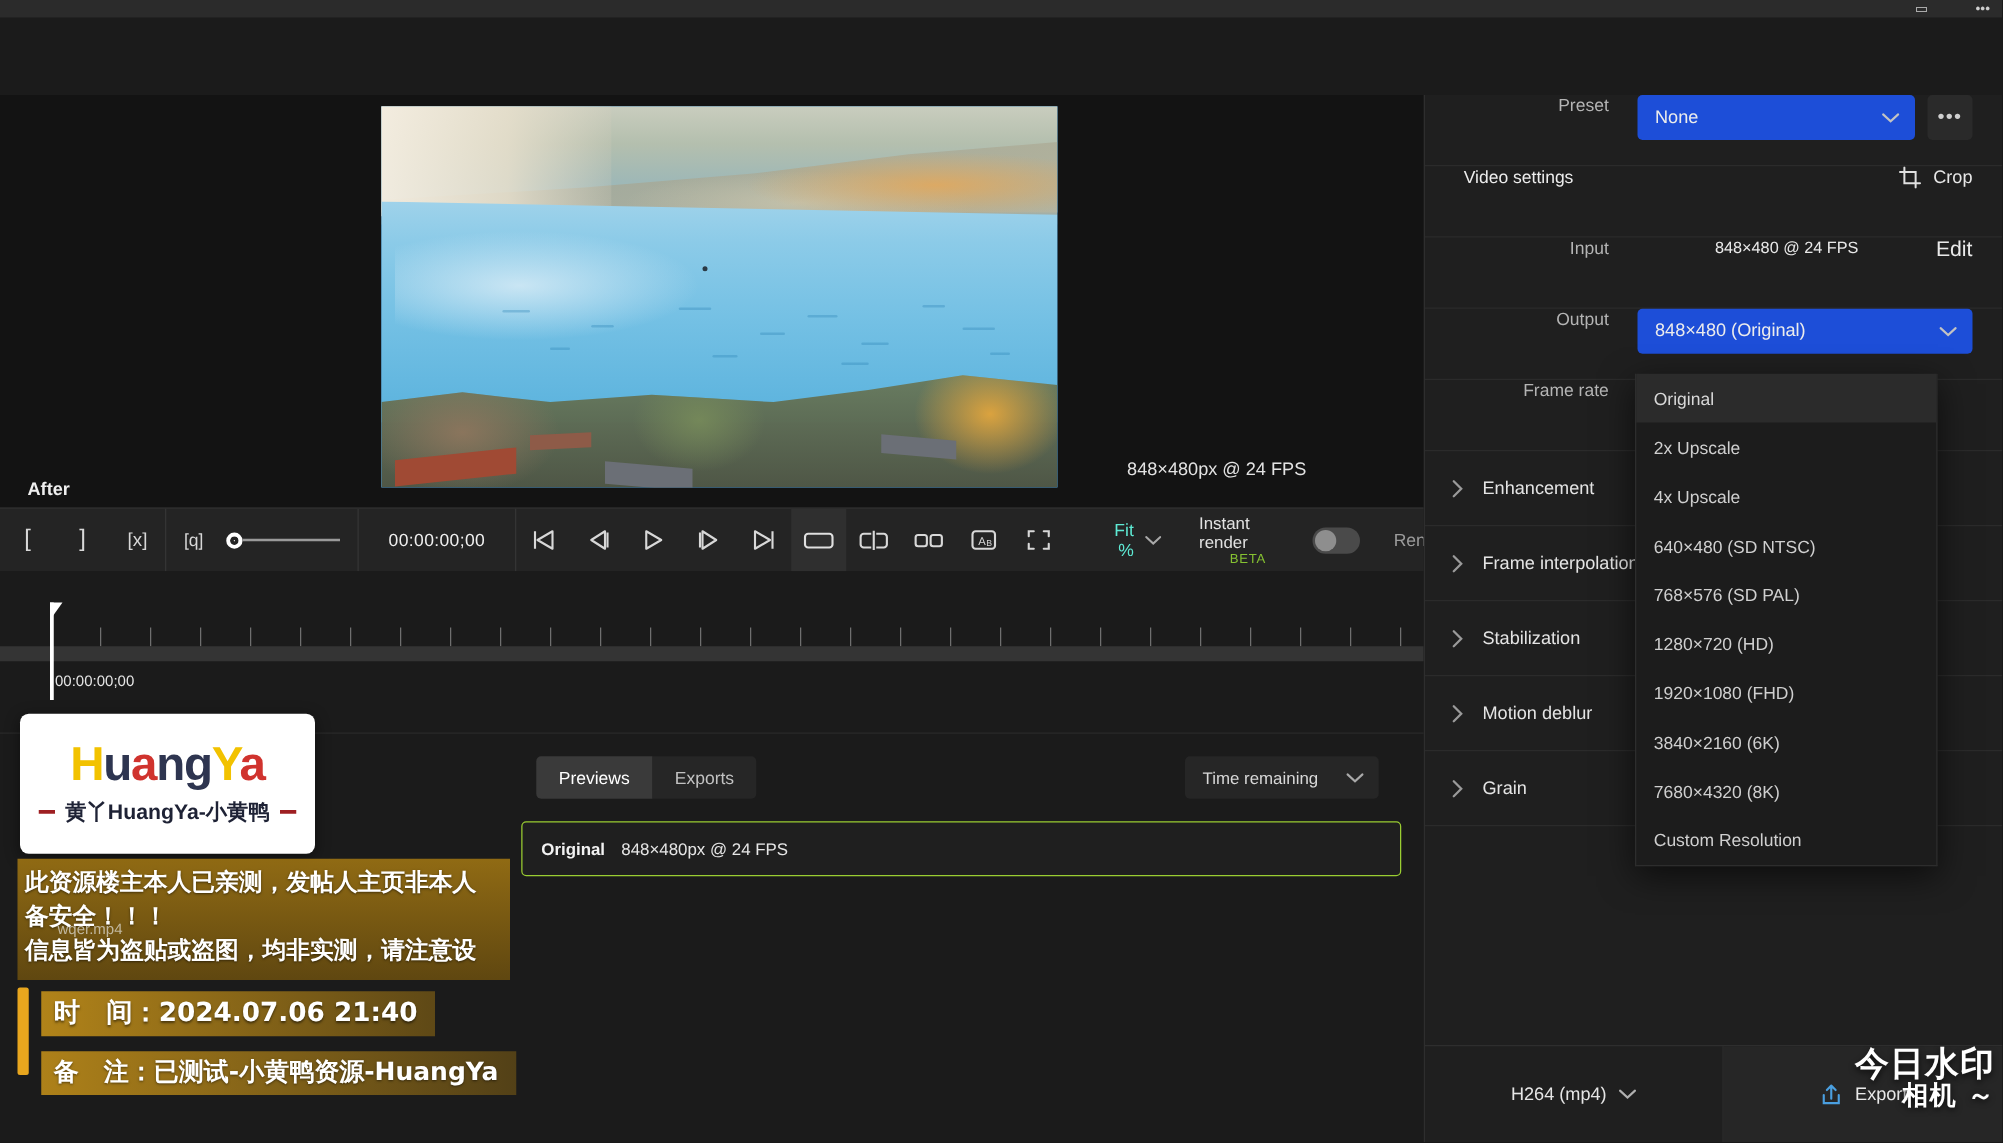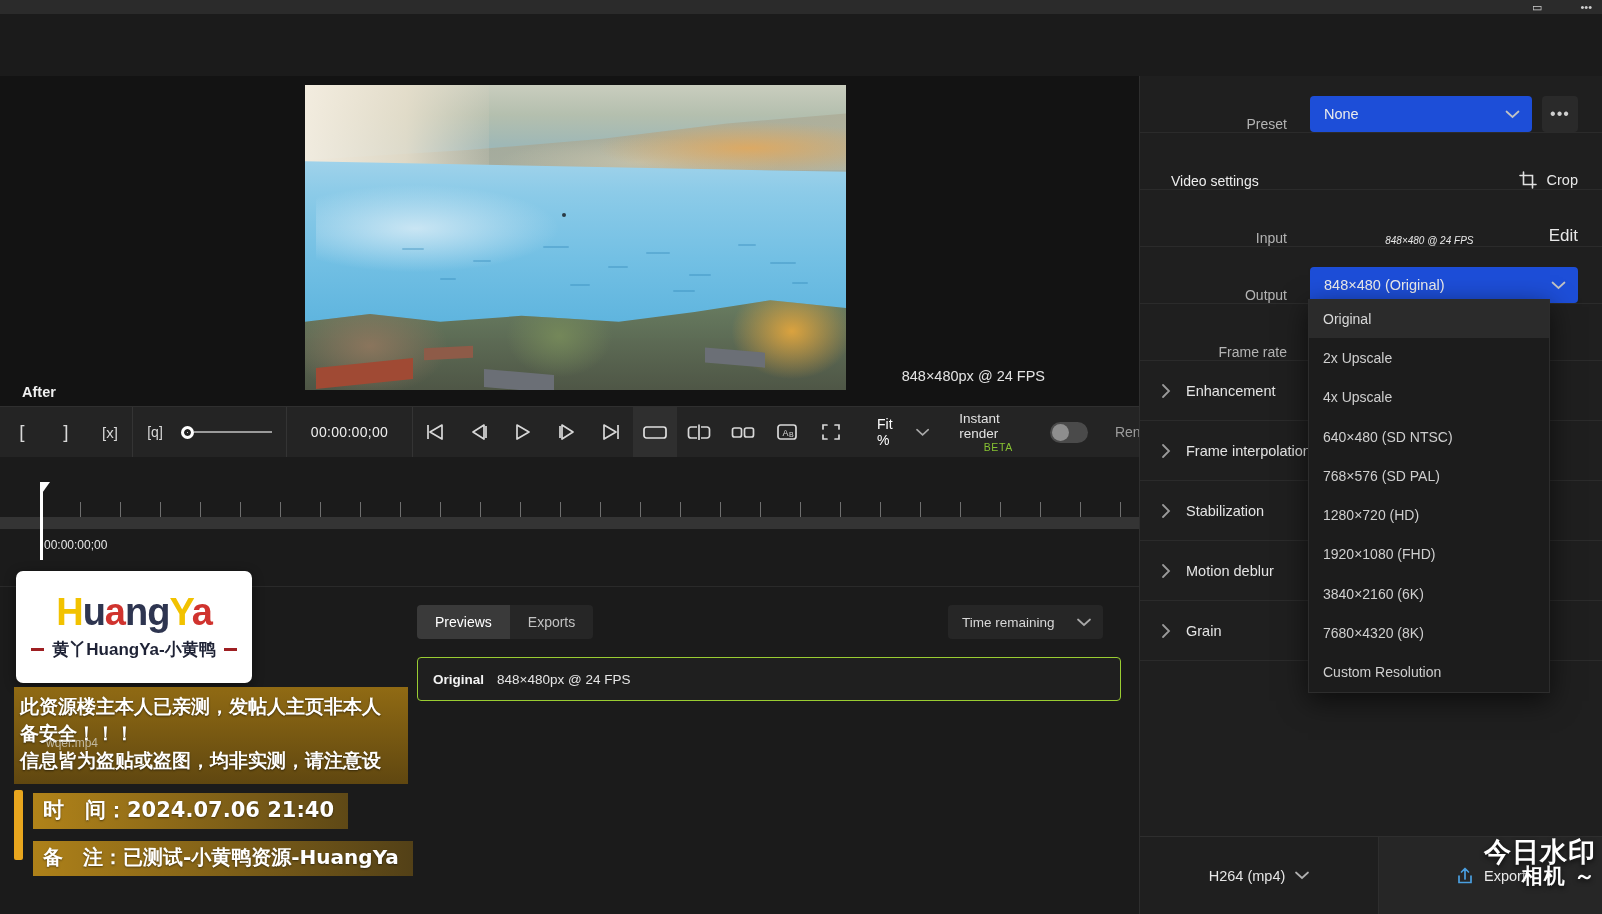--- a/index.html
+++ b/index.html
@@ -151,21 +151,21 @@
     width: 13px; height: 13px; border-radius: 50%; background: #fff;
     border: 3px solid #fff; box-shadow: inset 0 0 0 3px #242424;
     flex: none;
   }
   .zs-track { width: 78px; height: 2px; background: #9a9a9a; }
   .timecode {
     display: flex; align-items: center; justify-content: center;
     width: 125px; height: 50px; color: #efefef; font-size: 14px; letter-spacing: .3px;
   }
   .fitwrap { display: flex; align-items: center; gap: 9px; padding: 0 14px 0 24px; }
-  .fit-label { color: #ffffff; font-size: 14px; }
+  .fit-label { color: #5eead4; font-size: 14px; text-align: right; }
   .instant {
     display: flex; align-items: center; gap: 13px; padding-left: 16px;
   }
   .instant-text { display: flex; flex-direction: column; align-items: center; }
   .instant-title { color: #e2e2e2; font-size: 13.5px; }
   .instant-beta { color: #86c232; font-size: 10.5px; letter-spacing: .6px; }
   .toggle {
     width: 40px; height: 21px; border-radius: 11px; background: #4a4a4a; position: relative;
   }
   .toggle .knob {
@@ -200,21 +200,21 @@
     position: absolute; left: 0; top: 586px; width: 1139px; height: 328px;
     background: #1b1b1b; border-top: 1px solid #2a2a2a;
   }
   .tabs { position: absolute; left: 417px; top: 18px; display: flex; gap: 0; }
   .tab {
     height: 34px; padding: 0 18px; display: flex; align-items: center;
     font-size: 14px; color: #c2c2c2; background: #262626;
   }
   .tab:first-child { border-radius: 4px 0 0 4px; }
   .tab:last-child { border-radius: 0 4px 4px 0; }
-  .tab.sel { background: #3a3a3a; color: #fff; }
+  .tab.sel { background: #3a3a3a; color: #fff; margin-left: 12px; }
   .timeremaining {
     position: absolute; right: 36px; top: 18px; height: 34px;
     min-width: 155px; background: #262626; border-radius: 4px;
     display: flex; align-items: center; justify-content: space-between;
     padding: 0 12px 0 14px; color: #d8d8d8; font-size: 13.5px;
   }
   .preview-row {
     position: absolute; left: 417px; top: 70px; width: 704px; height: 44px;
     border: 1.5px solid #9acd32; border-radius: 4px;
     background: #1f1f1f;
@@ -222,40 +222,40 @@
   }
   .pr-name { color: #f2f2f2; font-size: 13.5px; font-weight: bold; }
   .pr-meta { color: #e6e6e6; font-size: 13.5px; }
 
   
   .rpanel {
     position: absolute; left: 1139px; top: 76px; width: 463px; height: 838px;
     background: #1f1f1f; border-left: 1px solid #2e2e2e;
   }
   .row {
-    height: 57px; display: flex; align-items: flex-end;
+    height: 57px; display: flex; align-items: flex-start;
     border-bottom: 1px solid #2b2b2b; padding: 0 24px 0 0;
   }
   .row-label {
     width: 170px; text-align: right; padding-right: 23px;
     color: #b4b4b4; font-size: 14px;
   }
   .row-label.strong { color: #ededed; }
   .select {
     flex: 1; height: 36px; background: #1d4ed8; border-radius: 4px;
     display: flex; align-items: center; justify-content: space-between;
     padding: 0 12px 0 14px; color: #ececec; font-size: 14.5px;
   }
   .dots {
     width: 36px; height: 36px; margin-left: 10px; border-radius: 4px;
     background: #2a2a2a; color: #cfcfcf; font-size: 16px;
     display: flex; align-items: center; justify-content: center; letter-spacing: 1px;
   }
   .crop { margin-left: auto; display: flex; align-items: center; gap: 10px; color: #e7e7e7; font-size: 14.5px; }
-  .plainval { flex: 1; text-align: center; color: #e9e9e9; font-size: 10px; font-style: italic; }
+  .plainval { flex: 1; text-align: center; color: #e9e9e9; font-size: 13px; }
   .edit { color: #e9e9e9; font-size: 17px; }
   .acc-row {
     height: 60px; display: flex; align-items: center; gap: 15px;
     padding-left: 21px; border-bottom: 1px solid #2b2b2b;
     color: #e4e4e4; font-size: 14.5px;
   }
   .chev-right { color: #9a9a9a; }
 
   
   .dropdown {

